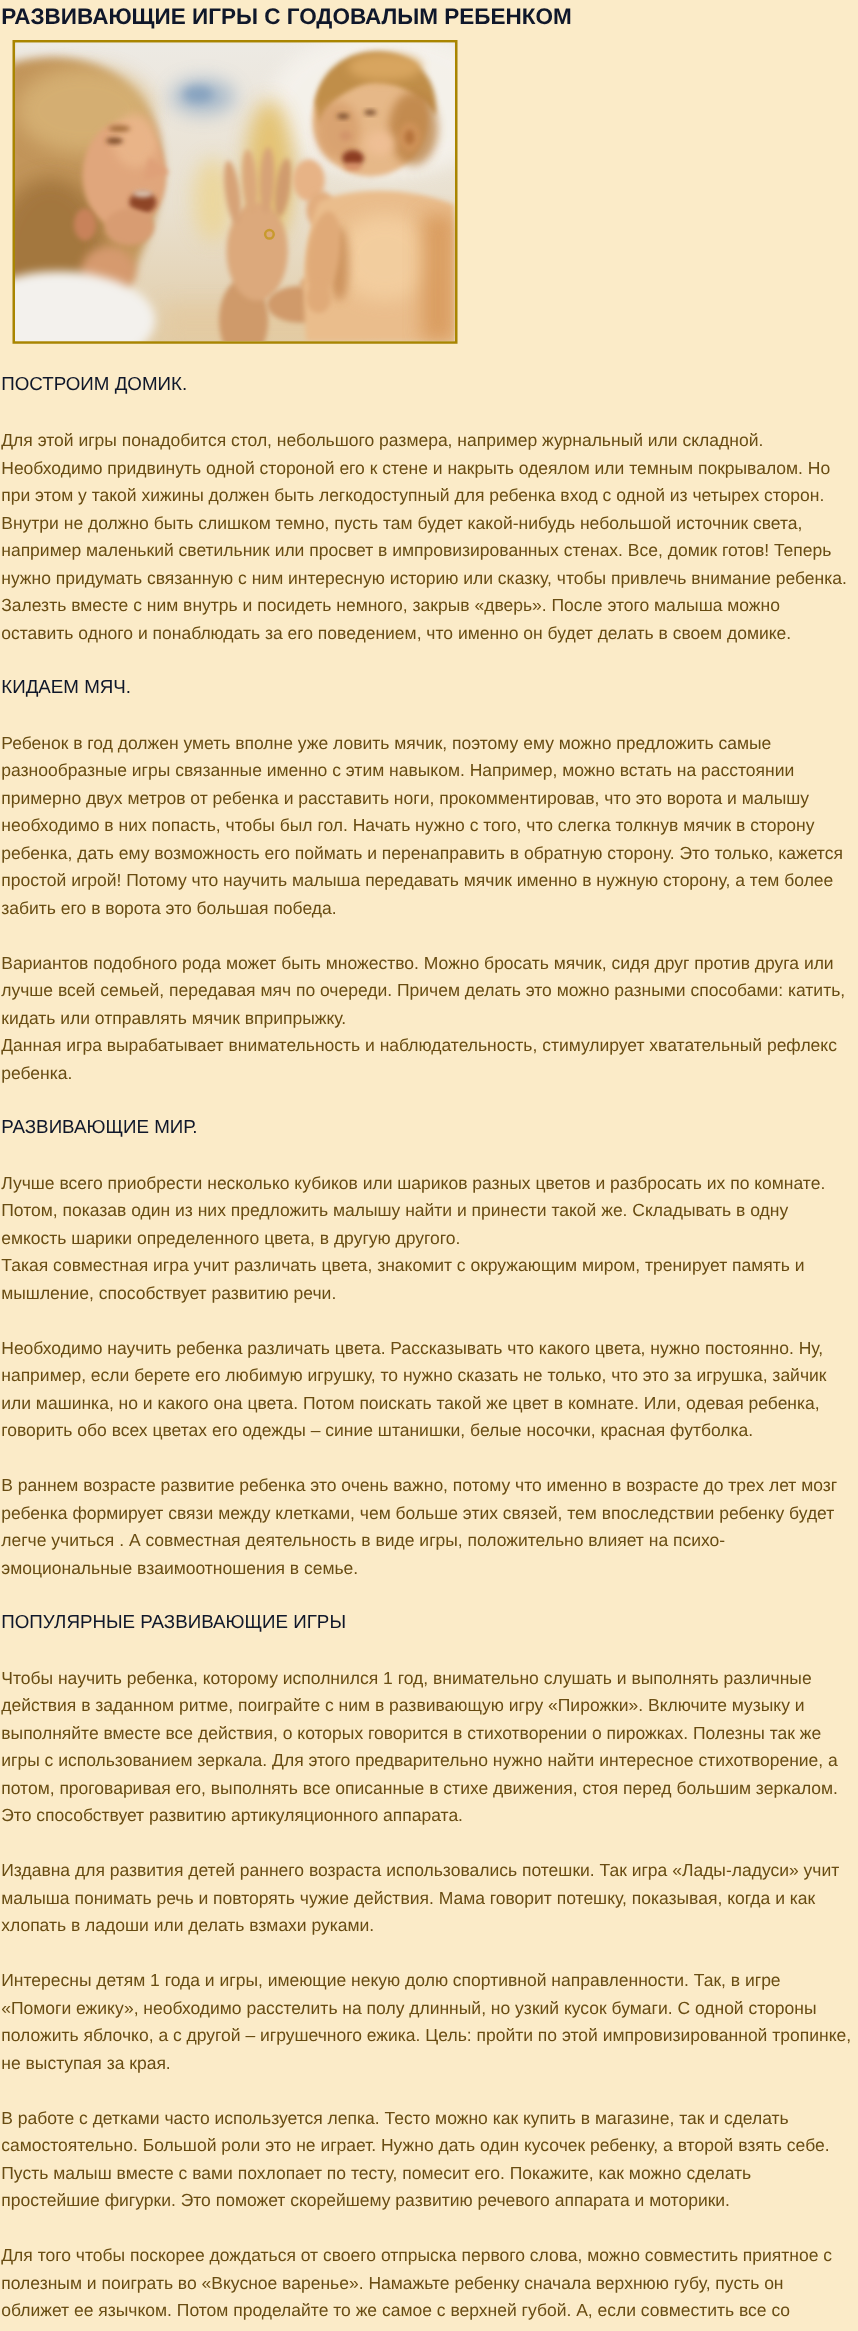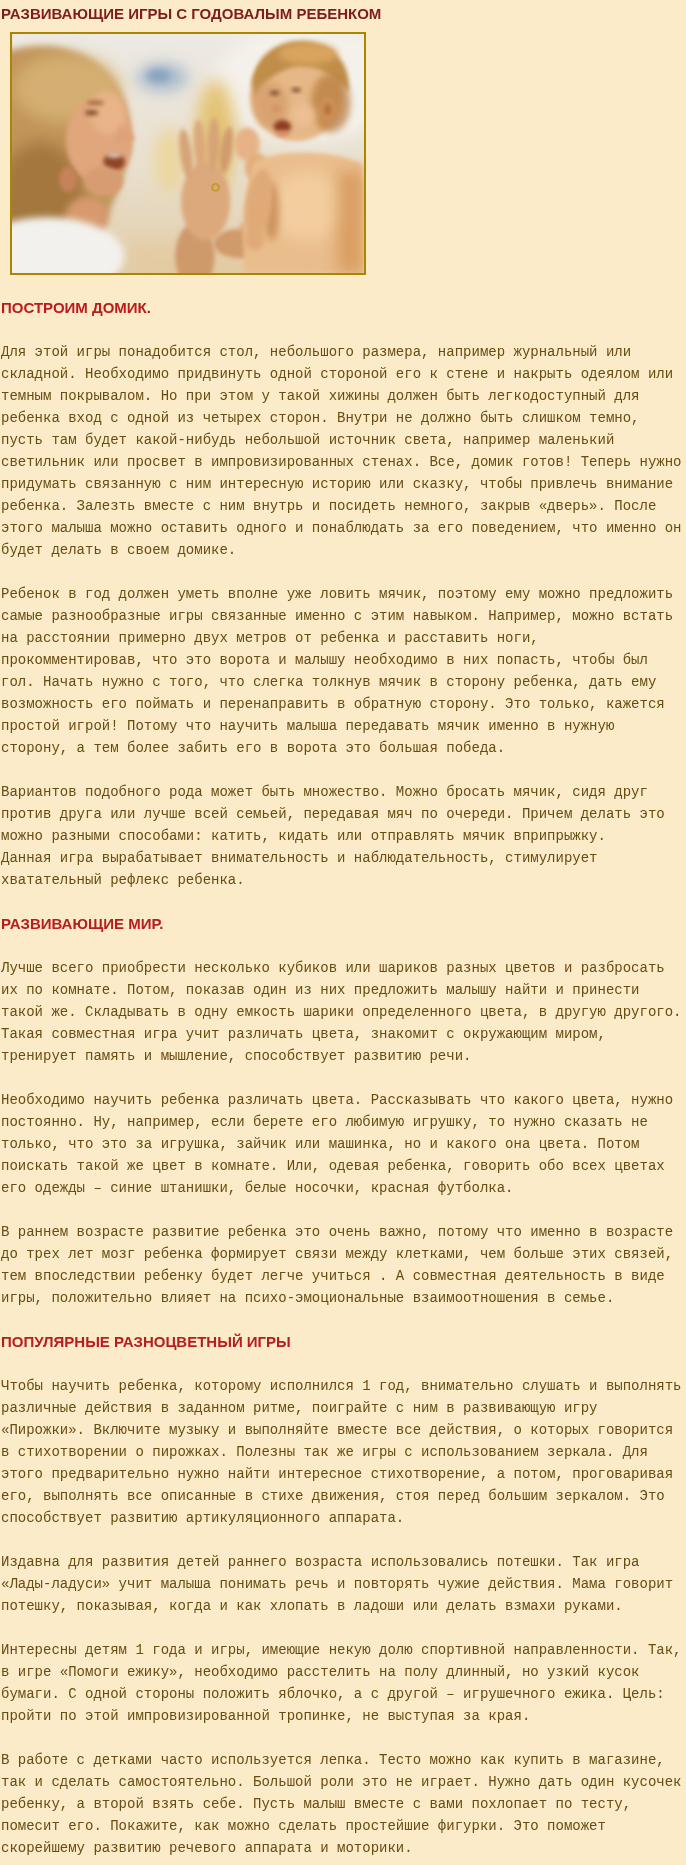--- a/index.html
+++ b/index.html
@@ -7,46 +7,45 @@
     width: 686px;
     min-height: 1865px;
     background: #fbebc8;
     font-family: "Liberation Sans", "DejaVu Sans", sans-serif;
     font-size: 14px;
     line-height: 22px;
     color: #684c12;
   }
   .page { padding: 5px 4px 14px 1px; }
   .title {
-    font-size: 15px;
+    font-size: 18px;
     line-height: 17px;
     font-weight: bold;
-    color: #7f1d1d;
+    color: #0f172a;
     margin: 0 0 10px 0;
   }
   .photo-frame {
     width: 352px;
     height: 239px;
     border: 2px solid #a98500;
     margin: 0 0 0 9px;
     overflow: hidden;
     background: #e9e2d4;
   }
   .photo-frame svg { display: block; }
   .hd {
     font-size: 15px;
     line-height: 22px;
-    font-weight: bold;
-    color: #b91c1c;
+    font-weight: normal;
+    color: #0f172a;
     margin: 22px 0;
   }
   .para {
     margin: 22px 0;
     white-space: pre-wrap;
-    font-family: Liberation Mono, monospace;
   }
 </style>
 </head>
 <body>
 
 <div class="page">
 
   <h1 class="title">РАЗВИВАЮЩИЕ ИГРЫ С ГОДОВАЛЫМ РЕБЕНКОМ</h1>
 
   <div class="photo-frame">
@@ -129,30 +128,31 @@
         <ellipse cx="263" cy="180" rx="8" ry="30" fill="#b9763c" opacity="0.6" filter="url(#b4)"></ellipse>
         <ellipse cx="250" cy="172" rx="13" ry="35" fill="#e0aa78" transform="rotate(8 250 172)" filter="url(#b2)"></ellipse>
         <ellipse cx="246" cy="208" rx="10" ry="12" fill="#e0aa78" filter="url(#b2)"></ellipse>
       </g>
     </svg>
   </div>
 
   <h2 class="hd">ПОСТРОИМ ДОМИК.</h2>
   <p class="para">Для этой игры понадобится стол, небольшого размера, например журнальный или складной. Необходимо придвинуть одной стороной его к стене и накрыть одеялом или темным покрывалом. Но при этом у такой хижины должен быть легкодоступный для ребенка вход с одной из четырех сторон. Внутри не должно быть слишком темно, пусть там будет какой-нибудь небольшой источник света, например маленький светильник или просвет в импровизированных стенах. Все, домик готов! Теперь нужно придумать связанную с ним интересную историю или сказку, чтобы привлечь внимание ребенка. Залезть вместе с ним внутрь и посидеть немного, закрыв «дверь». После этого малыша можно оставить одного и понаблюдать за его поведением, что именно он будет делать в своем домике.</p>
 
+  <h2 class="hd">КИДАЕМ МЯЧ.</h2>
   <p class="para">Ребенок в год должен уметь вполне уже ловить мячик, поэтому ему можно предложить самые разнообразные игры связанные именно с этим навыком. Например, можно встать на расстоянии примерно двух метров от ребенка и расставить ноги, прокомментировав, что это ворота и малышу необходимо в них попасть, чтобы был гол. Начать нужно с того, что слегка толкнув мячик в сторону ребенка, дать ему возможность его поймать и перенаправить в обратную сторону. Это только, кажется простой игрой! Потому что научить малыша передавать мячик именно в нужную сторону, а тем более забить его в ворота это большая победа.</p>
   <p class="para">Вариантов подобного рода может быть множество. Можно бросать мячик, сидя друг против друга или лучше всей семьей, передавая мяч по очереди. Причем делать это можно разными способами: катить, кидать или отправлять мячик вприпрыжку.
 Данная игра вырабатывает внимательность и наблюдательность, стимулирует хватательный рефлекс ребенка.</p>
 
   <h2 class="hd">РАЗВИВАЮЩИЕ МИР.</h2>
   <p class="para">Лучше всего приобрести несколько кубиков или шариков разных цветов и разбросать их по комнате. Потом, показав один из них предложить малышу найти и принести такой же. Складывать в одну емкость шарики определенного цвета, в другую другого.
 Такая совместная игра учит различать цвета, знакомит с окружающим миром, тренирует память и мышление, способствует развитию речи.</p>
   <p class="para">Необходимо научить ребенка различать цвета. Рассказывать что какого цвета, нужно постоянно. Ну, например, если берете его любимую игрушку, то нужно сказать не только, что это за игрушка, зайчик или машинка, но и какого она цвета. Потом поискать такой же цвет в комнате. Или, одевая ребенка, говорить обо всех цветах его одежды – синие штанишки, белые носочки, красная футболка.</p>
   <p class="para">В раннем возрасте развитие ребенка это очень важно, потому что именно в возрасте до трех лет мозг ребенка формирует связи между клетками, чем больше этих связей, тем впоследствии ребенку будет легче учиться . А совместная деятельность в виде игры, положительно влияет на психо-эмоциональные взаимоотношения в семье.</p>
 
-  <h2 class="hd">ПОПУЛЯРНЫЕ РАЗНОЦВЕТНЫЙ ИГРЫ</h2>
+  <h2 class="hd">ПОПУЛЯРНЫЕ РАЗВИВАЮЩИЕ ИГРЫ</h2>
   <p class="para">Чтобы научить ребенка, которому исполнился 1 год, внимательно слушать и выполнять различные действия в заданном ритме, поиграйте с ним в развивающую игру «Пирожки». Включите музыку и выполняйте вместе все действия, о которых говорится в стихотворении о пирожках. Полезны так же игры с использованием зеркала. Для этого предварительно нужно найти интересное стихотворение, а потом, проговаривая его, выполнять все описанные в стихе движения, стоя перед большим зеркалом. Это способствует развитию артикуляционного аппарата.</p>
   <p class="para">Издавна для развития детей раннего возраста использовались потешки. Так игра «Лады-ладуси» учит малыша понимать речь и повторять чужие действия. Мама говорит потешку, показывая, когда и как хлопать в ладоши или делать взмахи руками.</p>
   <p class="para">Интересны детям 1 года и игры, имеющие некую долю спортивной направленности. Так, в игре «Помоги ежику», необходимо расстелить на полу длинный, но узкий кусок бумаги. С одной стороны положить яблочко, а с другой – игрушечного ежика. Цель: пройти по этой импровизированной тропинке, не выступая за края.</p>
   <p class="para">В работе с детками часто используется лепка. Тесто можно как купить в магазине, так и сделать самостоятельно. Большой роли это не играет. Нужно дать один кусочек ребенку, а второй взять себе. Пусть малыш вместе с вами похлопает по тесту, помесит его. Покажите, как можно сделать простейшие фигурки. Это поможет скорейшему развитию речевого аппарата и моторики.</p>
   <p class="para">Для того чтобы поскорее дождаться от своего отпрыска первого слова, можно совместить приятное с полезным и поиграть во «Вкусное варенье». Намажьте ребенку сначала верхнюю губу, пусть он оближет ее язычком. Потом проделайте то же самое с верхней губой. А, если совместить все со стихами, будет еще веселее. Ребенок будет рад полакомиться и даже не заметит, что сделал специальную зарядку.</p>
 
 </div>
 
 </body></html>

